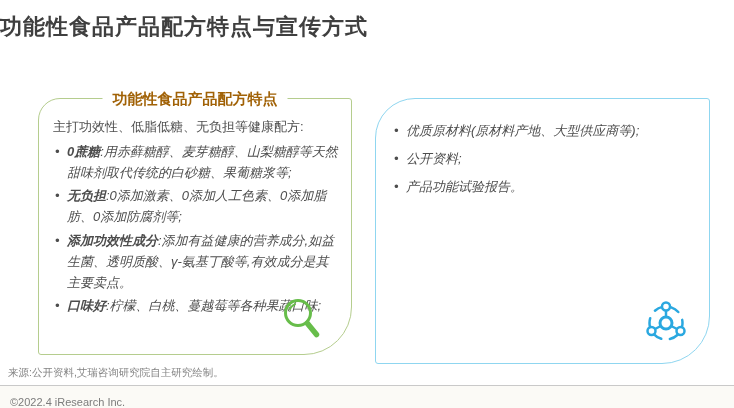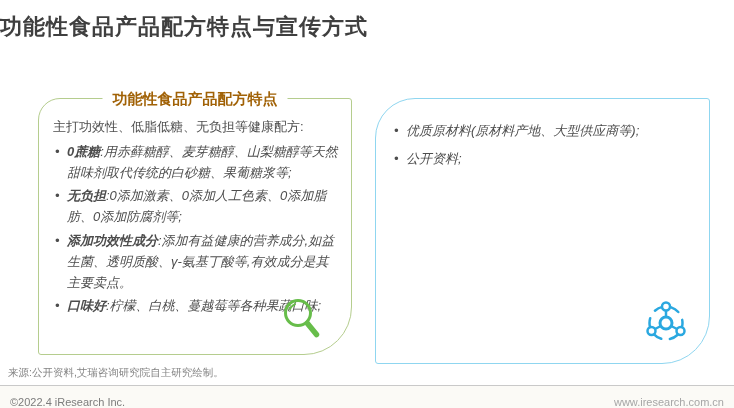--- a/index.html
+++ b/index.html
@@ -84,36 +84,36 @@
         <line x1="28.5" y1="27.5" x2="37.5" y2="38.5" stroke="currentColor" stroke-width="5.5" stroke-linecap="round"></line>
       </svg>
     </span>
   </div>
 
   <div class="panel panel-right" id="panel-right" style="--accent: #8fd6f0;">
     <div class="panel-body">
       <ul class="bullets" id="right-bullets">
           <li>优质原材料(原材料产地、大型供应商等);</li>
           <li>公开资料;</li>
+          <li>产品功能试验报告。</li>
         </ul>
     </div>
     <span class="corner-icon icon-hub" id="hub-wrap" style="color: rgb(42, 168, 224);">
       <svg width="50" height="50" viewBox="0 0 50 50" fill="none">
         <circle cx="25" cy="26" r="16.5" stroke="currentColor" stroke-width="2.5" stroke-dasharray="8.5 8.8" stroke-dashoffset="4" stroke-linecap="round"></circle>
         <line x1="25" y1="20" x2="25" y2="13.5" stroke="currentColor" stroke-width="2.5"></line>
         <line x1="19.8" y1="29" x2="14" y2="32" stroke="currentColor" stroke-width="2.5"></line>
         <line x1="30.2" y1="29" x2="36" y2="32" stroke="currentColor" stroke-width="2.5"></line>
         <circle cx="25" cy="26" r="6" stroke="currentColor" stroke-width="3" fill="#ffffff"></circle>
         <circle cx="25" cy="9.5" r="4" stroke="currentColor" stroke-width="2.5" fill="#ffffff"></circle>
         <circle cx="10.5" cy="34" r="4" stroke="currentColor" stroke-width="2.5" fill="#ffffff"></circle>
         <circle cx="39.5" cy="34" r="4" stroke="currentColor" stroke-width="2.5" fill="#ffffff"></circle>
       </svg>
     </span>
   </div>
 
   <div class="source-note">来源:公开资料,艾瑞咨询研究院自主研究绘制。</div>
 
   <div class="footer-bar">
     <span class="footer-copyright">©2022.4 iResearch Inc.</span>
-    <span class="footer-website">www.iresearch.com.cn</span>
   </div>
 
 </div>
 
 </body></html>

